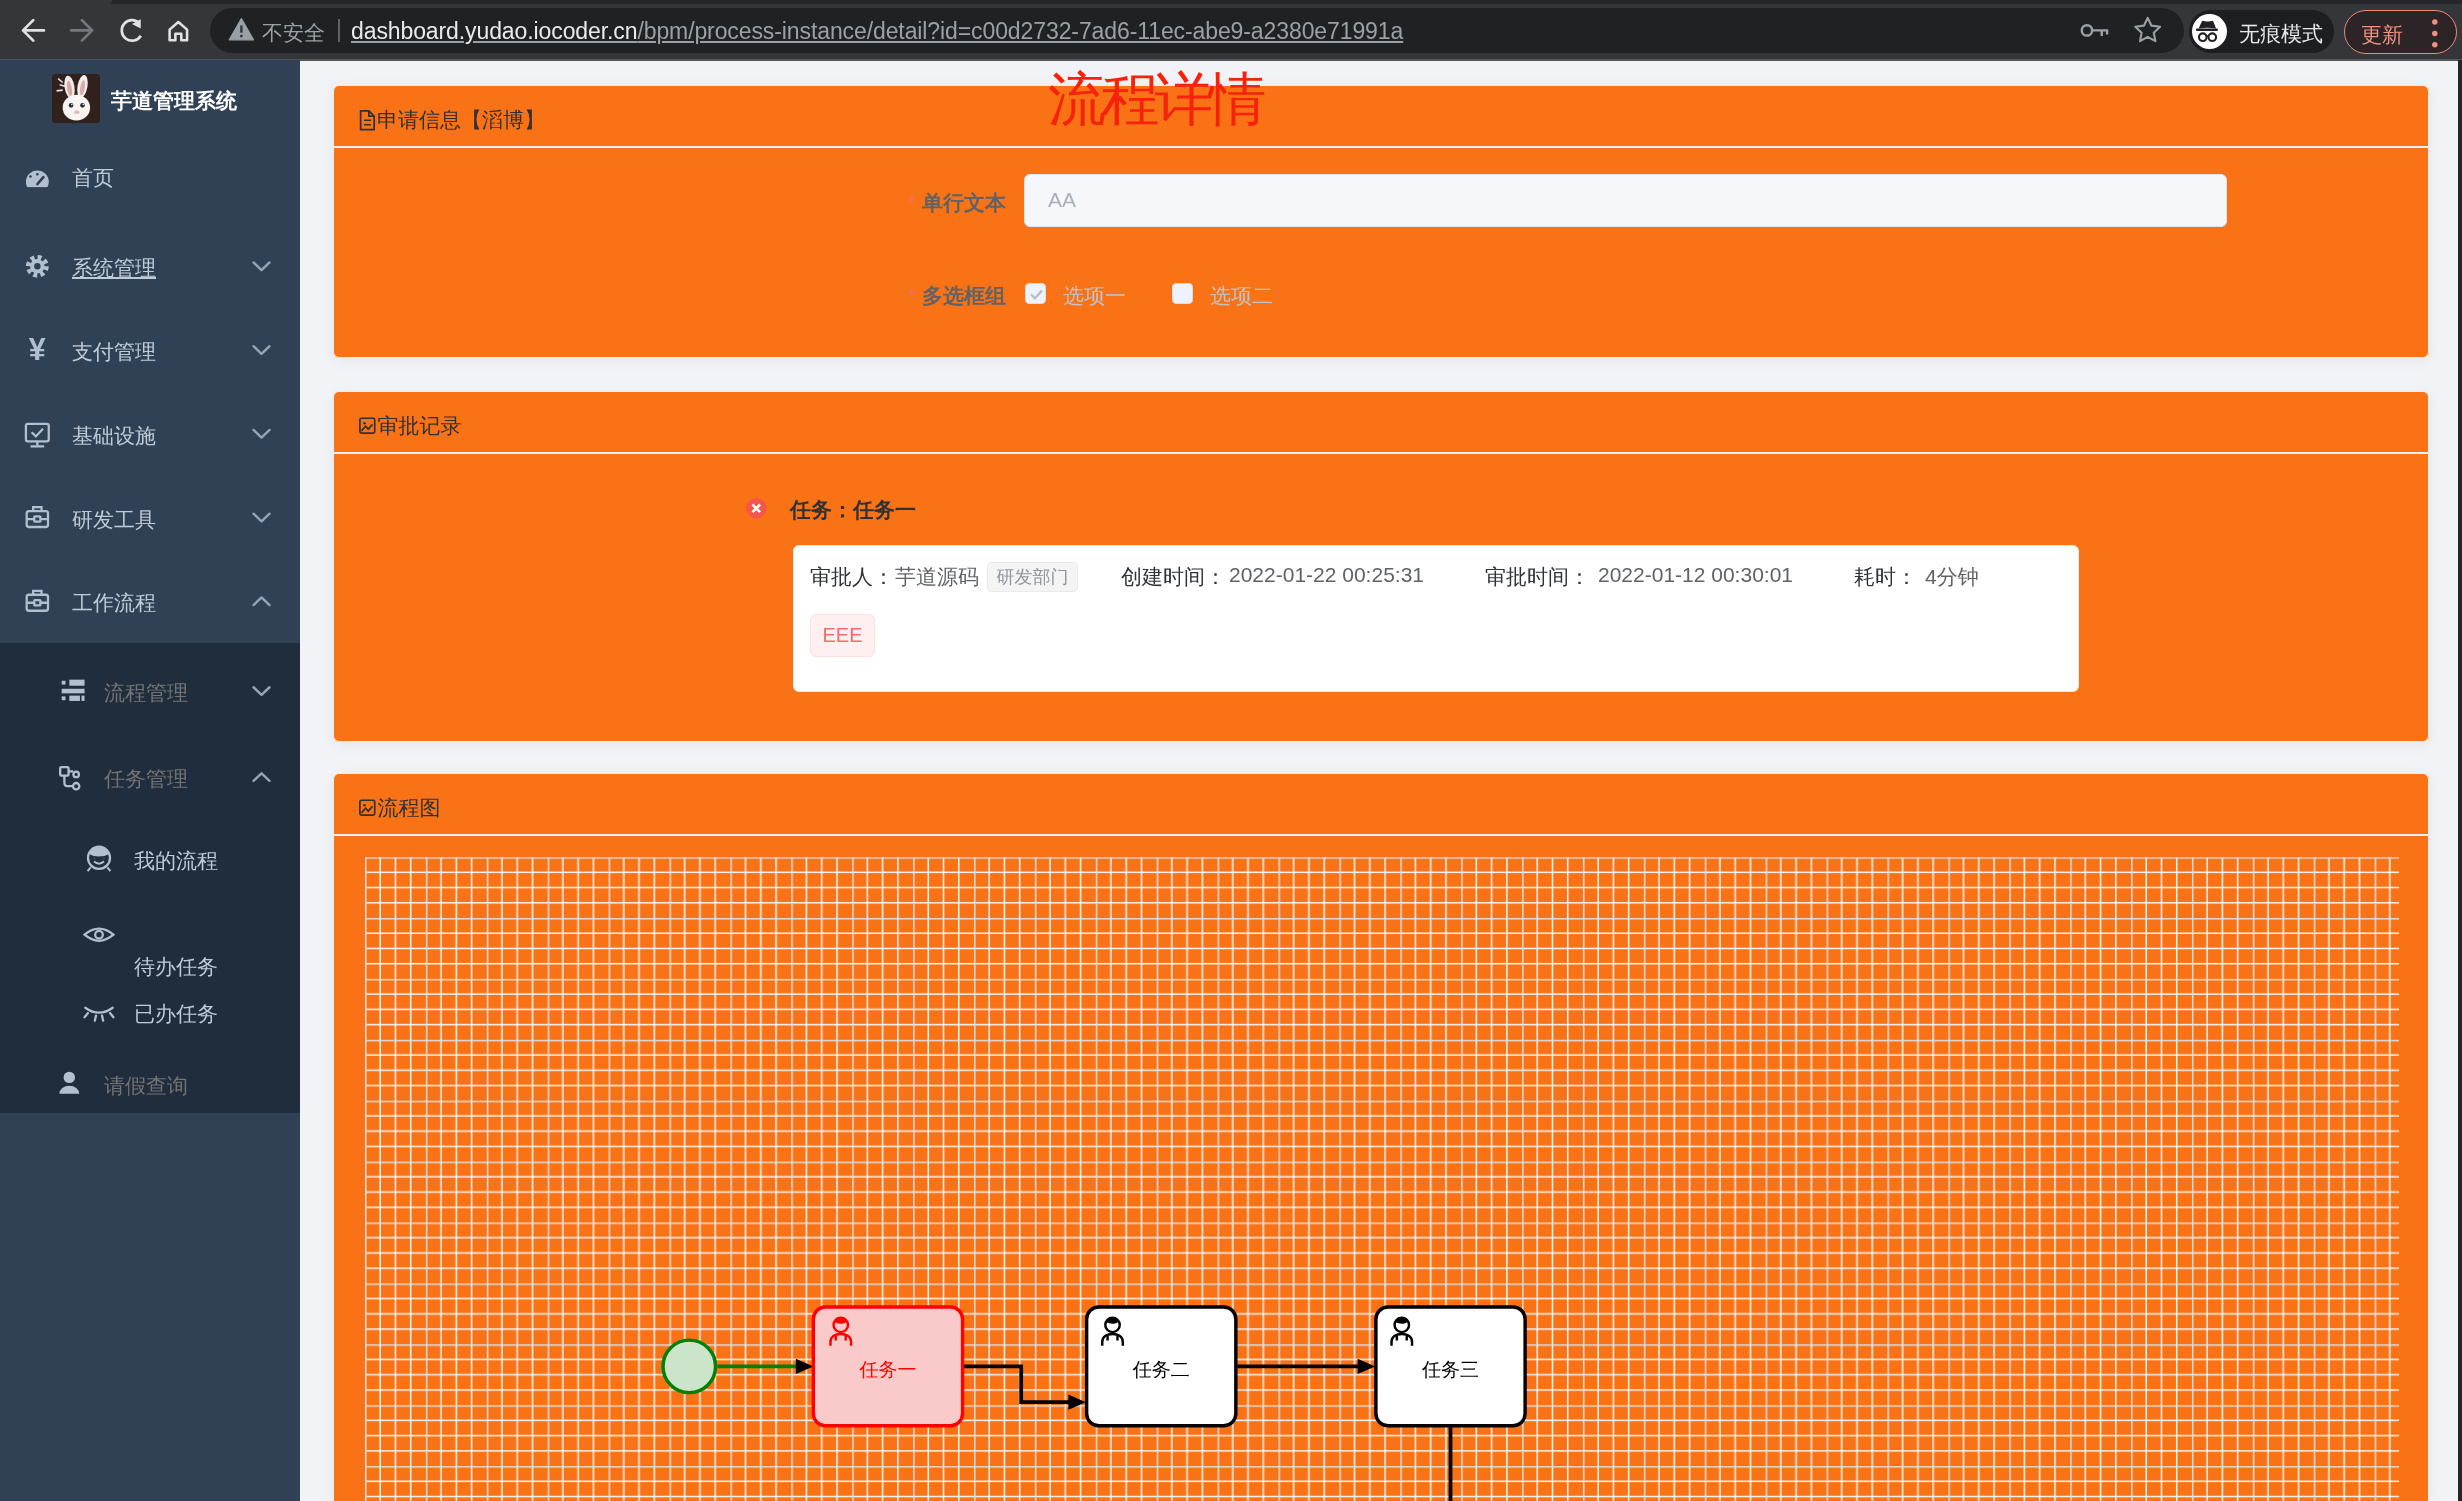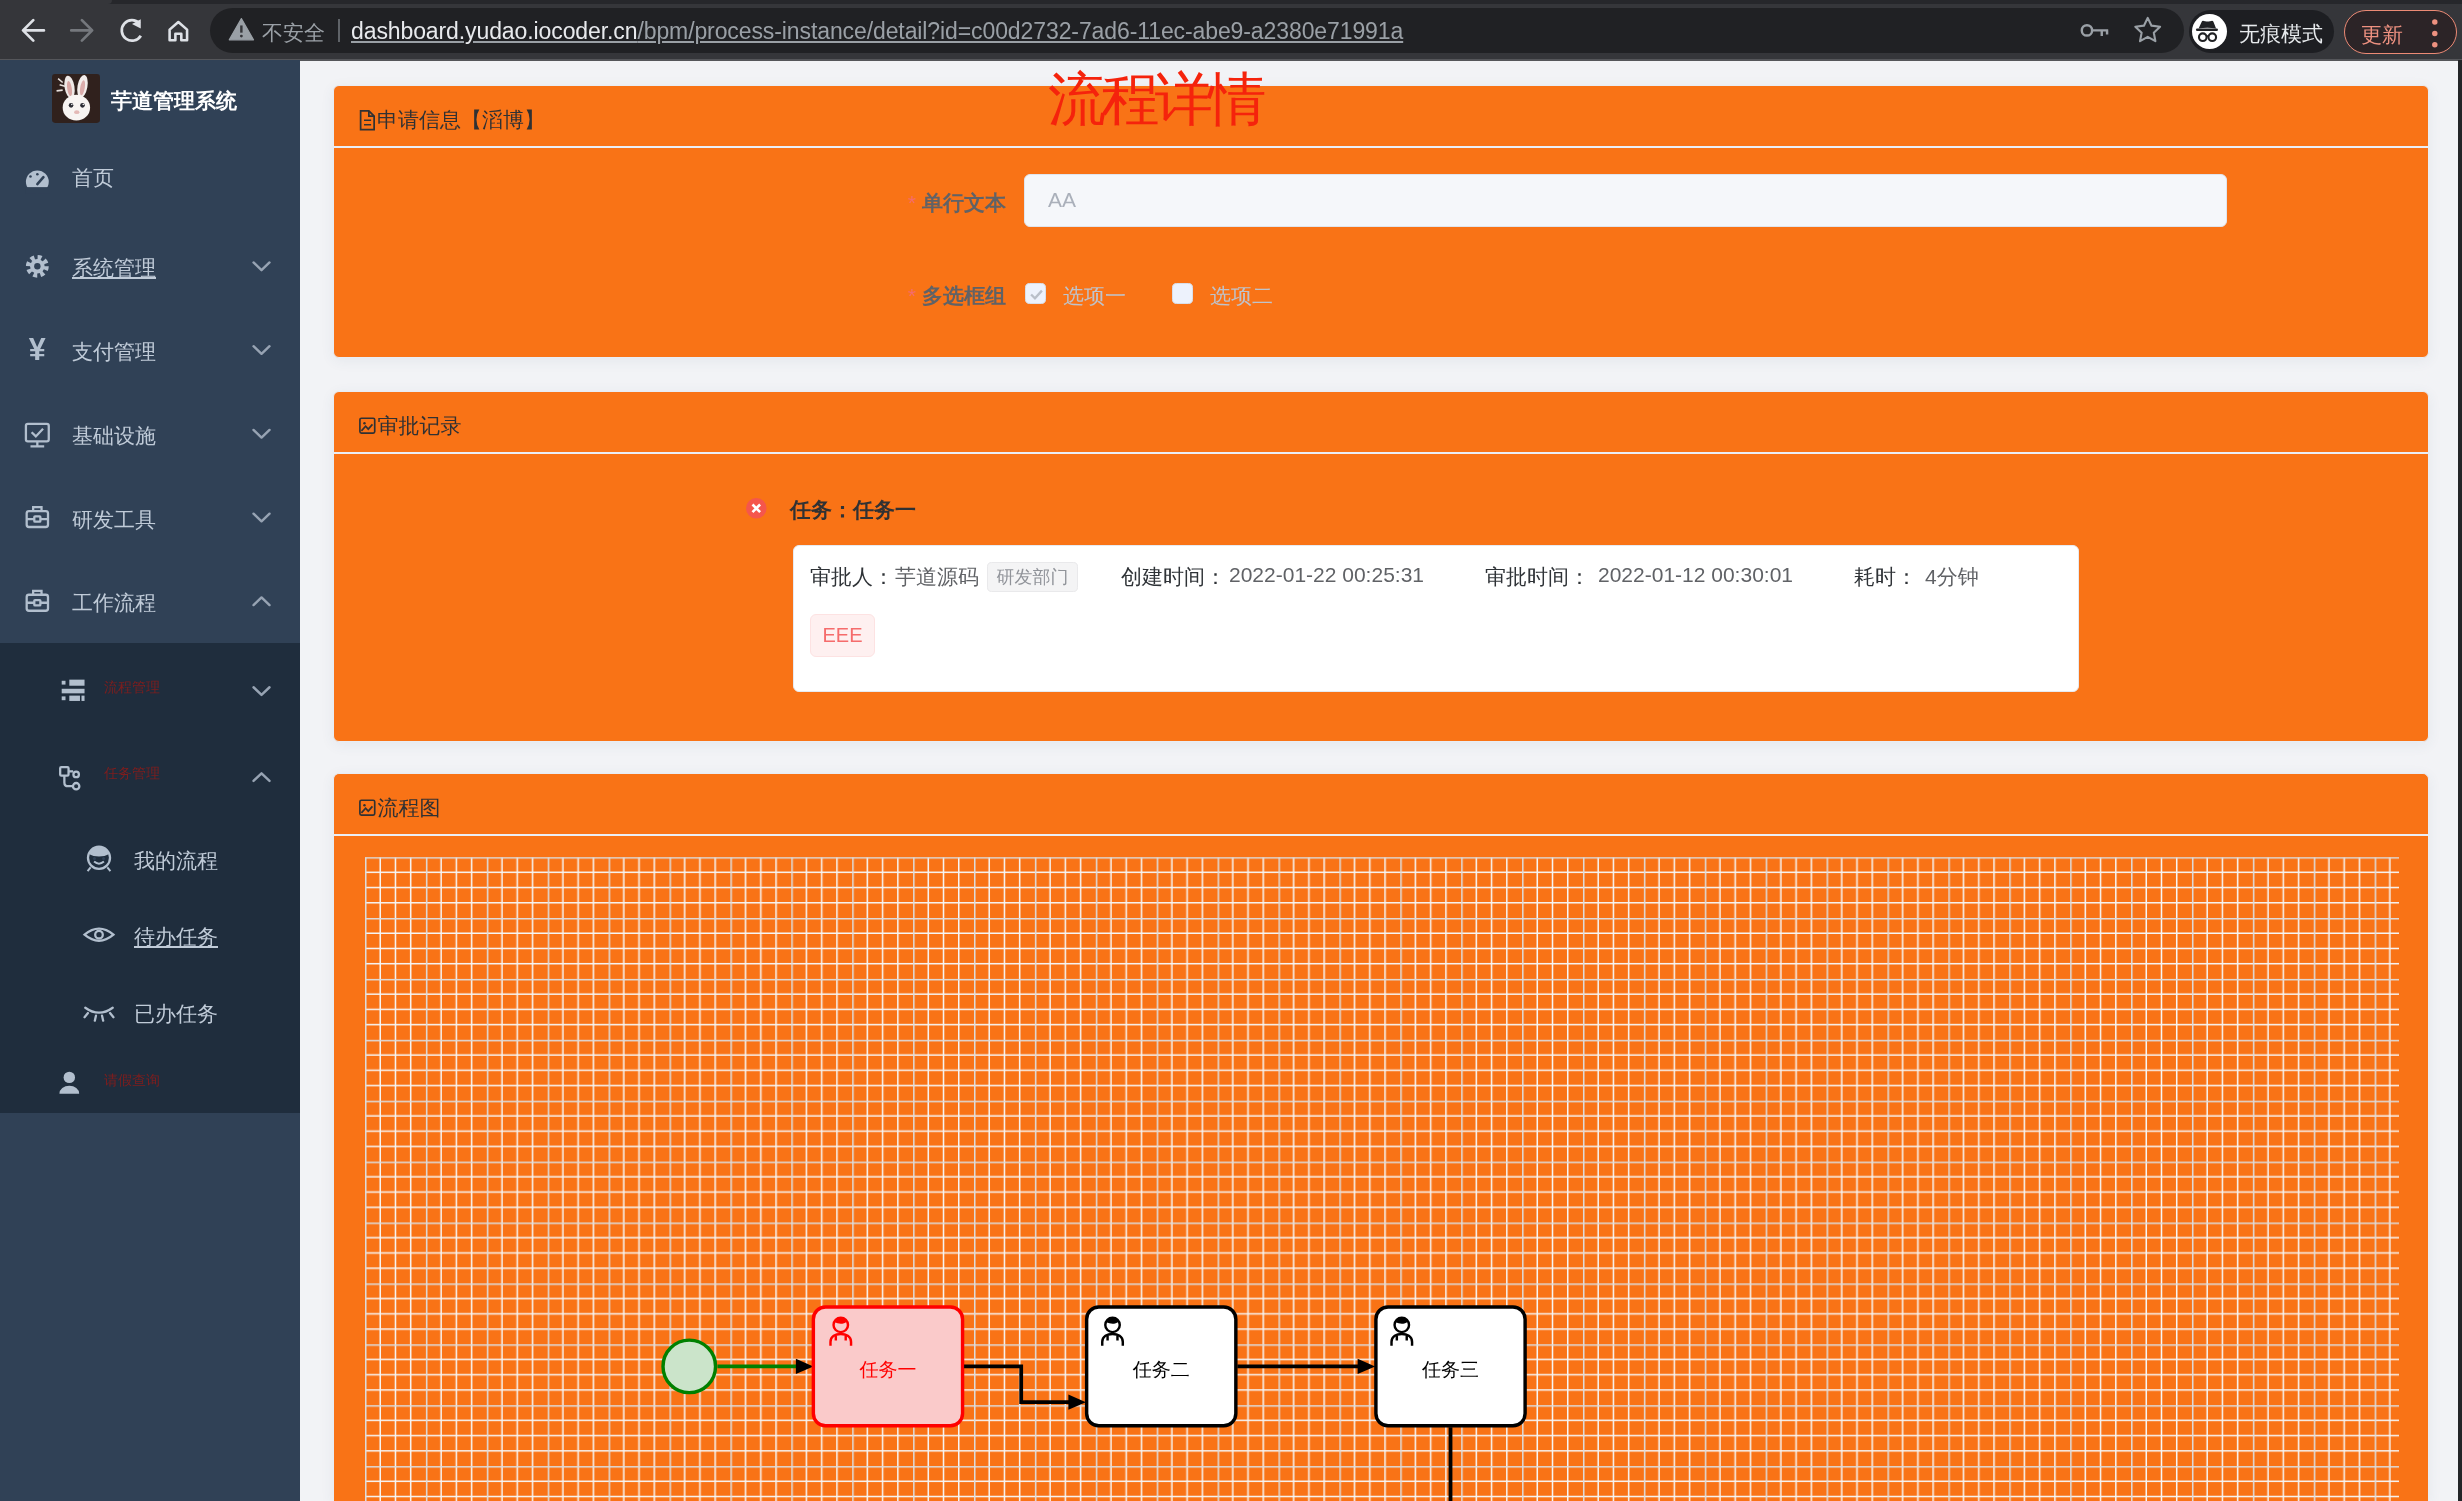--- a/index.html
+++ b/index.html
@@ -15,21 +15,21 @@
   #incog { left:2189px; top:10px; width:145px; height:43px; background:#1d1e22; border-radius:22px; }
   #incog-circle { left:2192px; top:13.7px; width:35px; height:35px; background:#fff; border-radius:50%; }
   #incog-text { left:2239px; top:20px; font-size:21px; color:#e7eaed; }
   #updatepill { left:2344px; top:10px; width:113px; height:44px; border:1.9px solid #ec8a75; border-radius:22px; background:#2c2427; }
   #update-text { left:2361px; top:20.6px; font-size:21px; color:#ee9180; }
   
   #sidebar { left:0; top:60px; width:300px; height:1441px; background:#304156; }
   #submenu-bg { left:0; top:643px; width:300px; height:470px; background:#1f2d3d; }
   #logo-title { left:111px; top:87px; font-size:21px; font-weight:bold; color:#fff; }
   .m1 { left:72px; font-size:21px; color:#c0cbd8; }
-  .m2 { left:104px; font-size:14px; color:#7f1d1d; }
+  .m2 { left:104px; font-size:21px; color:#737373; }
   .m3 { left:134px; font-size:21px; color:#c0cbd8; }
   
   #main-title { left:1048px; top:61px; font-size:58px; color:#f5230c; letter-spacing:-4.6px;}
   .card { left:333px; width:2096px; background:#f97316; border:1.5px solid #e9edf4; border-radius:6px; box-shadow:0 3px 13.7px rgba(60,80,120,.07); }
   .card-h { position:absolute; left:23.6px; top:0; height:67px; display:flex; align-items:center; font-size:21px; color:#303133; }
   .card-div { position:absolute; left:0; width:100%; height:1.5px; background:#ebeef5; }
   #card1 { top:85px; height:273px; }
   #card2 { top:391px; height:351px; }
   #card3 { top:773px; height:729px; border-bottom:none; border-radius:6px 6px 0 0; }
   .flabel { font-size:21px; font-weight:bold; color:#606266; text-align:right; }
@@ -129,21 +129,21 @@
 </svg>
 <div class="abs m1" style="top:164px;">首页</div>
 <div class="abs m1" style="top:254px;text-decoration:underline;">系统管理</div>
 <div class="abs m1" style="top:338px;">支付管理</div>
 <div class="abs m1" style="top:422px;">基础设施</div>
 <div class="abs m1" style="top:506px;">研发工具</div>
 <div class="abs m1" style="top:589px;">工作流程</div>
 <div class="abs m2" style="top:679px;">流程管理</div>
 <div class="abs m2" style="top:765px;">任务管理</div>
 <div class="abs m3" style="top:847px;">我的流程</div>
-<div class="abs m3" style="top:923px;text-decoration:underline;">待办任务</div>
+<div class="abs m3" style="top:953px;">待办任务</div>
 <div class="abs m3" style="top:1000px;">已办任务</div>
 <div class="abs m2" style="top:1072px;">请假查询</div>
 <svg class="abs" id="side-icons" style="left:0;top:60px;" width="300" height="1441" viewBox="0 0 394 1893">
 
   <g>
     <circle cx="49" cy="160" r="15" fill="#b2bfce"></circle>
     <rect x="33" y="167" width="32" height="9" fill="#304156"></rect>
     <path d="M49 163 l8 -9" stroke="#304156" stroke-width="3.4" stroke-linecap="round" fill="none"></path>
     <circle cx="40" cy="153" r="1.7" fill="#304156"></circle>
     <circle cx="49" cy="150" r="1.7" fill="#304156"></circle>

